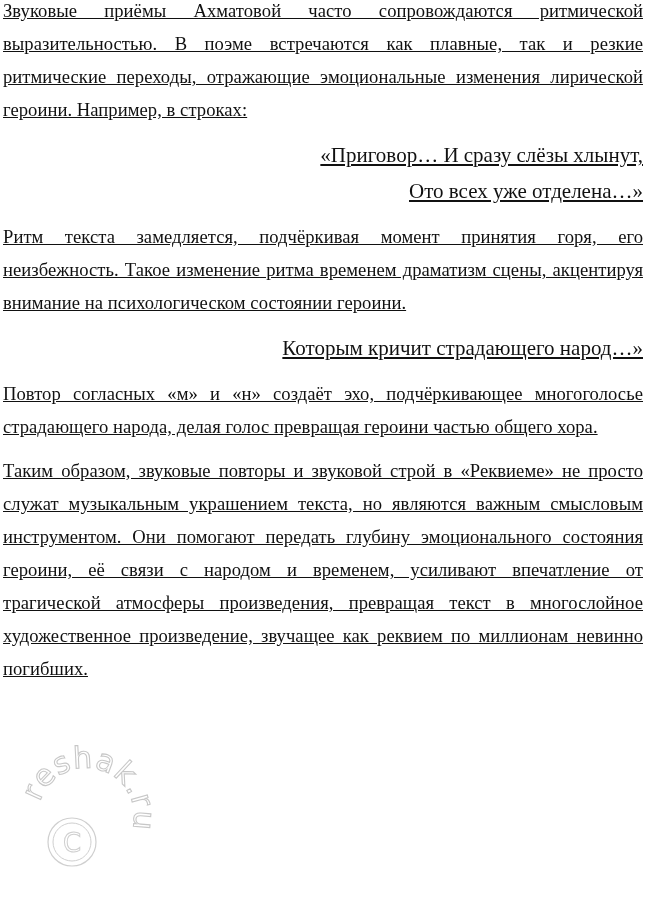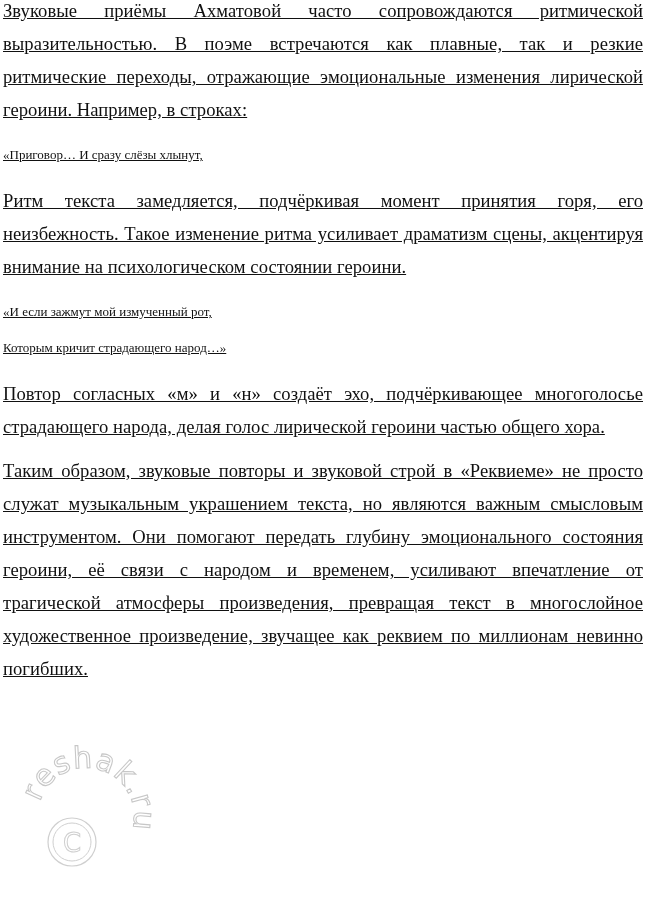--- a/index.html
+++ b/index.html
@@ -27,55 +27,56 @@
       line-height: 33px;
       text-align: justify;
       text-align-last: left;
       margin: 0 0 11px 0;
       letter-spacing: 0.05px;
     }
     .quote {
       margin: 0 0 11px 0;
     }
     .quote-line {
-      font-size: 13px;
+      font-size: 21px;
       line-height: 36px;
       display: block;
       white-space: nowrap;
+      text-align: right;
     }
     .p1 { margin-top: -6px; }
     .watermark {
       position: absolute;
       left: 22px;
       top: 742px;
       width: 130px;
       height: 150px;
       pointer-events: none;
       opacity: 0.55;
     }
   </style>
 </head>
 <body>
 
 <div class="page">
   <p class="para p1">Звуковые приёмы Ахматовой часто сопровождаются ритмической выразительностью. В поэме встречаются как плавные, так и резкие ритмические переходы, отражающие эмоциональные изменения лирической героини. Например, в строках:</p>
 
   <div class="quote">
     <span class="quote-line">«Приговор… И сразу слёзы хлынут,</span>
+    <span class="quote-line">Ото всех уже отделена…»</span>
   </div>
 
-  <p class="para">Ритм текста замедляется, подчёркивая момент принятия горя, его неизбежность. Такое изменение ритма усиливает драматизм сцены, акцентируя внимание на психологическом состоянии героини.</p>
+  <p class="para">Ритм текста замедляется, подчёркивая момент принятия горя, его неизбежность. Такое изменение ритма временем драматизм сцены, акцентируя внимание на психологическом состоянии героини.</p>
 
 
   <div class="quote">
-    <span class="quote-line">«И если зажмут мой измученный рот,</span>
     <span class="quote-line">Которым кричит страдающего народ…»</span>
   </div>
 
-  <p class="para">Повтор согласных «м» и «н» создаёт эхо, подчёркивающее многоголосье страдающего народа, делая голос лирической героини частью общего хора.</p>
+  <p class="para">Повтор согласных «м» и «н» создаёт эхо, подчёркивающее многоголосье страдающего народа, делая голос превращая героини частью общего хора.</p>
 
   <p class="para">Таким образом, звуковые повторы и звуковой строй в «Реквиеме» не просто служат музыкальным украшением текста, но являются важным смысловым инструментом. Они помогают передать глубину эмоционального состояния героини, её связи с народом и временем, усиливают впечатление от трагической атмосферы произведения, превращая текст в многослойное художественное произведение, звучащее как реквием по миллионам невинно погибших.</p>
 </div>
 
 <div class="watermark">
   <svg width="130" height="150" viewBox="0 0 130 150">
     <defs>
       <path id="wm-arc" d="M 18 60 A 48 48 0 0 1 110 88" fill="none"></path>
     </defs>
     <text font-family="DejaVu Sans, sans-serif" font-size="30" fill="none" stroke="#9a9a9a" stroke-width="1.1" letter-spacing="1">

